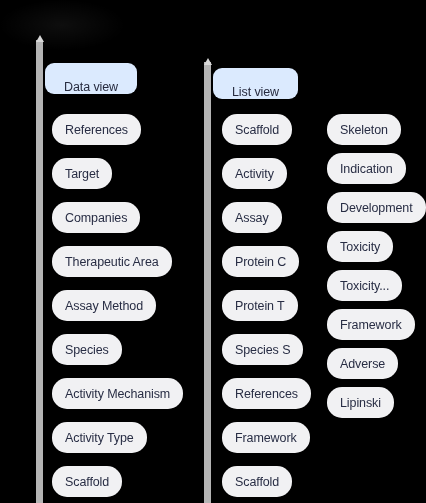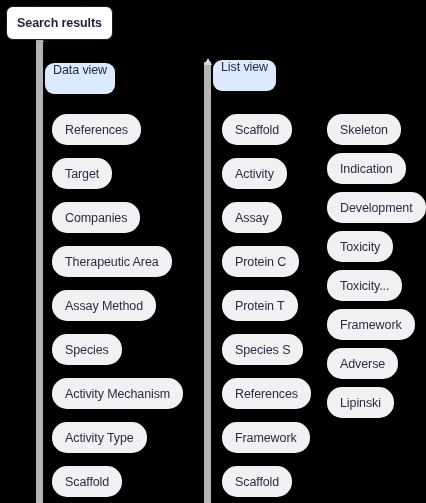--- a/index.html
+++ b/index.html
@@ -81,33 +81,33 @@
   .connector-tip.t1 { left: 35.5px; top: 35px; }
   .connector-tip.t2 { left: 203.5px; top: 58px; }
 
   
   .view-chip {
     position: absolute;
     background: #dbeafe;
     border-radius: 9px;
     height: 31px;
     display: flex;
-    align-items: flex-start;
-    padding: 0 8px;
+    align-items: flex-end;
+    padding: 0 19px;
     z-index: 5;
     box-shadow: 0 1px 2px rgba(0,0,0,0.18);
   }
   .view-chip .view-label {
     font-size: 12.5px;
     color: #272b3f;
     white-space: nowrap;
     letter-spacing: -0.1px;
   }
   .view-chip.v-data { left: 45px; top: 63px; }
-  .view-chip.v-list { left: 213px; top: 60px; }
+  .view-chip.v-list { left: 213px; top: 68px; }
 
   
   .column {
     position: absolute;
     top: 114px;
     display: flex;
     flex-direction: column;
     gap: 13px;
     z-index: 4;
   }
@@ -138,23 +138,20 @@
 
 <div class="canvas">
 
   <div class="root-halo"></div>
 
   <div class="connector c1"></div>
   <div class="connector-tip t1"></div>
   <div class="connector c2"></div>
   <div class="connector-tip t2"></div>
 
-  <div class="root-node">
-    <span class="root-label">Search results</span>
-  </div>
 
   <div class="view-chip v-data">
     <span class="view-label">Data view</span>
   </div>
 
   <div class="view-chip v-list">
     <span class="view-label">List view</span>
   </div>
 
   <div class="column col-1">

